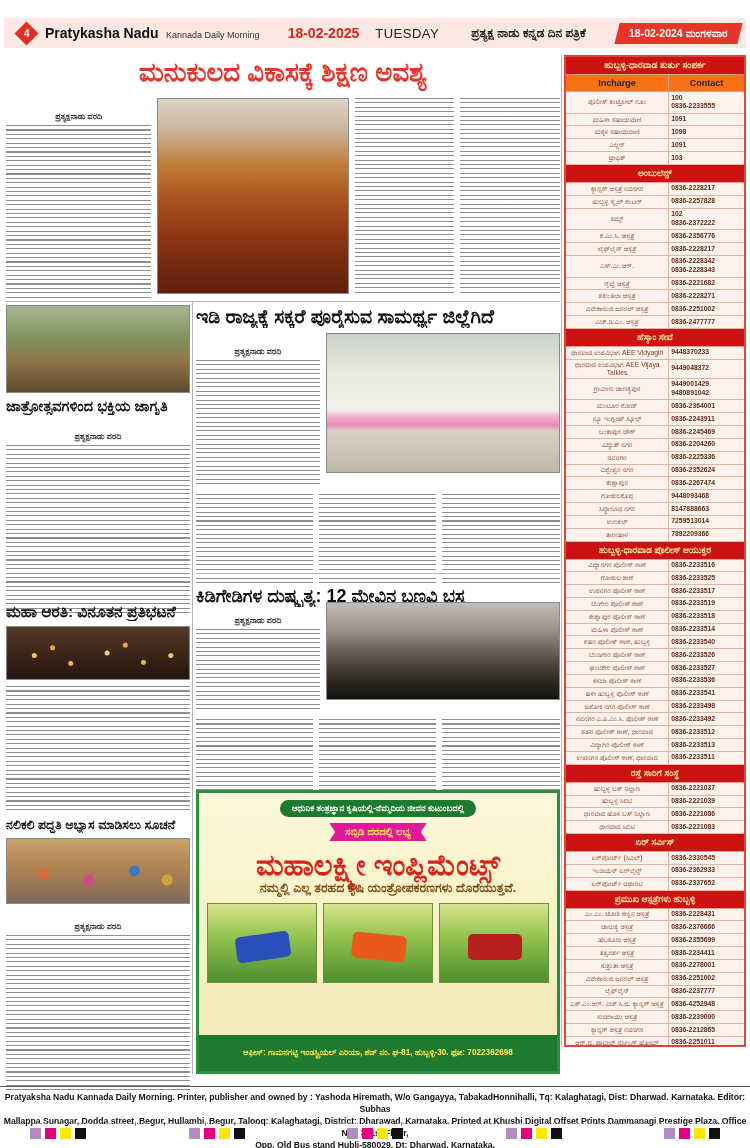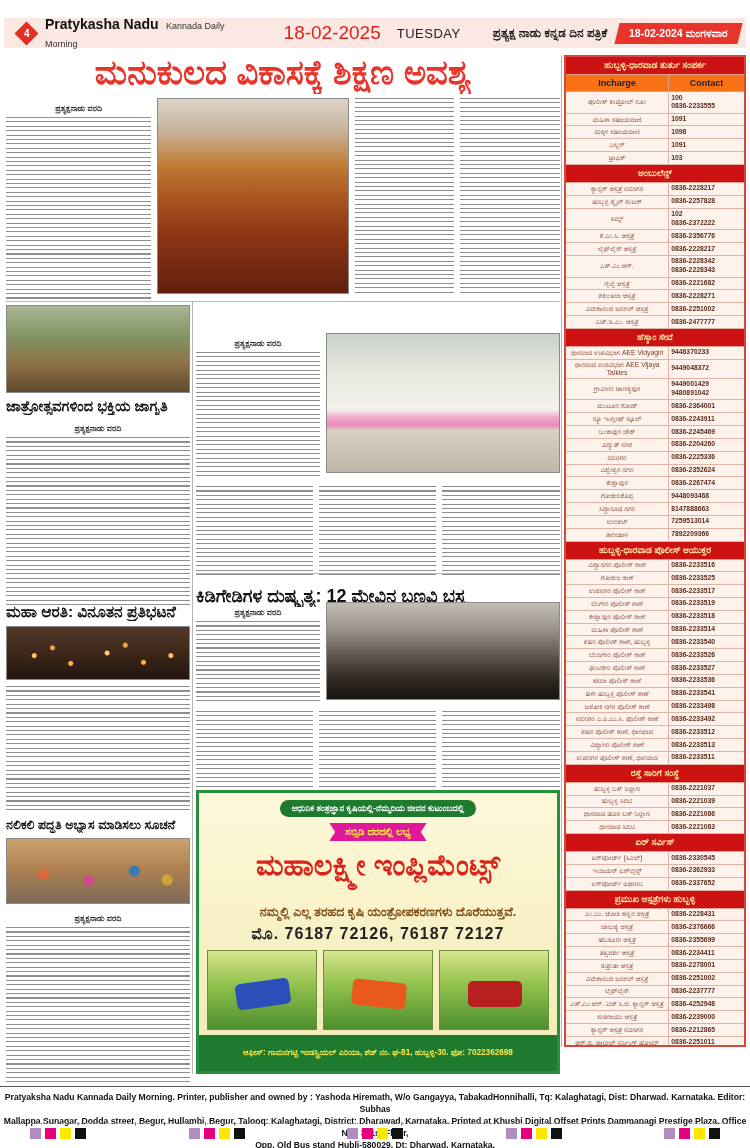--- a/index.html
+++ b/index.html
@@ -6,30 +6,30 @@
   #page{position:relative;width:750px;height:1148px;background:#ffffff;overflow:hidden;
         font-family:"Liberation Sans", sans-serif;color:#222;}
   
   .masthead{position:absolute;top:18px;left:4px;right:4px;height:30px;background:#fbe8e2;
             display:flex;align-items:center;gap:10px;padding:0 6px;box-sizing:border-box;}
   .pagenum-diamond{width:17px;height:17px;background:#e03024;transform:rotate(45deg);
                    display:flex;align-items:center;justify-content:center;margin-left:8px;flex:0 0 auto;}
   .pagenum-diamond span{transform:rotate(-45deg);color:#fff;font-size:10px;font-weight:bold;}
   .paper-name{font-weight:bold;font-size:14px;color:#111;white-space:nowrap;}
   .paper-sub{font-size:9px;color:#333;margin-left:3px;font-weight:normal;}
-  .head-date{color:#d8251c;font-weight:normal;font-size:19px;white-space:nowrap;margin-left:18px;}
+  .head-date{color:#d8251c;font-weight:bold;font-size:14px;white-space:nowrap;margin-left:18px;}
   .head-day{color:#222;font-size:13px;font-weight:normal;margin-left:6px;letter-spacing:.5px;}
   .head-kn{font-weight:bold;font-size:12px;color:#1a1a1a;margin-left:22px;white-space:nowrap;}
   .head-ribbon{margin-left:auto;background:#e8342a;transform:skewX(-14deg);padding:4px 12px;flex:0 0 auto;}
   .head-ribbon span{display:block;transform:skewX(14deg);color:#fff;font-weight:bold;font-size:10.5px;white-space:nowrap;}
   
   .headline-main{position:absolute;top:50px;left:6px;width:554px;text-align:center;
-                 color:#e8342a;font-weight:bold;font-size:34px;line-height:44px;white-space:nowrap;overflow:hidden;}
+                 color:#e8342a;font-weight:bold;font-size:26px;line-height:44px;white-space:nowrap;overflow:hidden;}
   .art-headline{font-weight:bold;color:#111;overflow:hidden;white-space:nowrap;}
-  .byline{font-size:8px;font-weight:bold;color:#333;text-align:center;margin:6px 0 3px;}
+  .byline{font-size:8px;font-weight:bold;color:#333;text-align:center;margin:14px 0 3px;}
   
   .lines{background:repeating-linear-gradient(to bottom,#4a4a4a 0 1.1px,transparent 1.1px 4.4px);opacity:.62;}
   
   .photo{border:1px solid #8a8a8a;box-sizing:border-box;}
   .ph-dais{background:linear-gradient(180deg,#ded3c6 0%,#c9b49d 16%,#c07c36 34%,#a8531f 52%,#8a3414 72%,#611f0e 100%);}
   .ph-chariot{background:linear-gradient(180deg,#a8b694 0%,#81915f 38%,#8f7347 66%,#5e492c 100%);}
   .ph-ribbon{background:linear-gradient(180deg,#c9d2c9 0%,#e9e9e1 28%,#f3f1ea 55%,#efaecd 60%,#e88ab6 66%,#d9d2c2 70%,#bfb8a8 100%);}
   .ph-candles{background:
       radial-gradient(circle at 15% 55%, #ffc163 0 2px, transparent 3px),
       radial-gradient(circle at 35% 70%, #ffb347 0 2px, transparent 3px),
@@ -65,21 +65,21 @@
              box-sizing:border-box;display:flex;align-items:center;white-space:pre-line;line-height:1.3;}
   
   .ad{position:absolute;top:790px;left:196px;width:364px;height:284px;border:3px solid #2a8f3c;
       background:linear-gradient(180deg,#fdf8da 0%,#f7efc2 60%,#f2e9b4 100%);box-sizing:border-box;
       display:flex;flex-direction:column;align-items:center;}
   .ad-pill{margin-top:7px;background:#1e7a2e;color:#fff;font-size:8.5px;font-weight:bold;
            padding:3px 12px;border-radius:9px;white-space:nowrap;}
   .ad-ribbon{margin-top:6px;background:#e0189a;color:#ffe84a;font-weight:bold;font-size:10px;
              padding:3px 16px;clip-path:polygon(0 0,100% 0,94% 50%,100% 100%,0 100%,6% 50%);white-space:nowrap;}
   .ad-title{margin-top:8px;color:#d8251c;font-weight:bold;font-size:29px;line-height:32px;white-space:nowrap;}
-  .ad-sub{margin-top:24px;color:#7a4a10;font-weight:bold;font-size:12.5px;white-space:nowrap;padding-left:20px;}
+  .ad-sub{margin-top:0;color:#7a4a10;font-weight:bold;font-size:12.5px;white-space:nowrap;padding-left:20px;}
   .ad-phone{margin-top:5px;color:#222;font-weight:bold;font-size:16px;letter-spacing:1px;white-space:nowrap;}
   .ad-products{margin-top:7px;display:flex;gap:6px;}
   .ad-prod{width:110px;height:80px;border:1px solid #6b8f3a;box-sizing:border-box;position:relative;
            background:linear-gradient(180deg,#d8e48e 0%,#93c24e 42%,#4e8f2e 100%);}
   .ad-prod .blob{position:absolute;left:28px;top:30px;width:54px;height:26px;border-radius:5px;}
   .blob-blue{background:#2a4fb8;transform:rotate(-8deg);}
   .blob-orange{background:#e85a1a;transform:rotate(6deg);}
   .blob-red{background:#b81f1f;}
   .ad-bottom{margin-top:auto;width:100%;background:#1e7a2e;color:#ffe84a;font-weight:bold;font-size:8.2px;
              text-align:center;padding:13px 2px;box-sizing:border-box;white-space:nowrap;overflow:hidden;}
@@ -139,20 +139,21 @@
   <div class="photo ph-candles" style="position:absolute;top:626px;left:6px;width:184px;height:54px;"></div>
   <div class="lines" style="position:absolute;top:686px;left:6px;width:184px;height:126px;"></div>
 
   <div class="art-headline" style="position:absolute;top:818px;left:6px;width:184px;font-size:12.5px;">ನಲಿಕಲಿ ಪದ್ಧತಿ ಅಭ್ಯಾಸ ಮಾಡಿಸಲು ಸೂಚನೆ</div>
   <div class="photo ph-class" style="position:absolute;top:838px;left:6px;width:184px;height:66px;"></div>
   <div style="position:absolute;top:908px;left:6px;width:184px;">
     <div class="byline">ಪ್ರತ್ಯಕ್ಷನಾಡು ವರದಿ</div>
     <div class="lines" style="height:156px;"></div>
   </div>
 
+  <div class="art-headline" style="position:absolute;top:306px;left:196px;width:364px;font-size:19px;">ಇಡಿ ರಾಜ್ಯಕ್ಕೆ ಸಕ್ಕರೆ ಪೂರೈಸುವ ಸಾಮರ್ಥ್ಯ ಜಿಲ್ಲೆಗಿದೆ</div>
   <div style="position:absolute;top:333px;left:196px;width:364px;">
     <div style="display:flex;gap:6px;">
       <div style="width:124px;">
         <div class="byline">ಪ್ರತ್ಯಕ್ಷನಾಡು ವರದಿ</div>
         <div class="lines" style="height:128px;"></div>
       </div>
       <div class="photo ph-ribbon" style="width:234px;height:140px;"></div>
     </div>
     <div style="display:flex;gap:6px;margin-top:6px;">
       <div class="lines" style="width:117px;height:90px;"></div>
@@ -177,21 +178,20 @@
       <div class="lines" style="width:117px;height:76px;"></div>
       <div class="lines" style="width:118px;height:76px;"></div>
     </div>
   </div>
 
   <div class="ad">
     <div class="ad-pill">ಆಧುನಿಕ ತಂತ್ರಜ್ಞಾನ ಕೃಷಿಯಲ್ಲಿ-ನೆಮ್ಮದಿಯ ಜೀವನ ಕುಟುಂಬದಲ್ಲಿ</div>
     <div class="ad-ribbon">ಸಬ್ಸಿಡಿ ದರದಲ್ಲಿ ಲಭ್ಯ</div>
     <div class="ad-title">ಮಹಾಲಕ್ಷ್ಮೀ ಇಂಪ್ಲಿಮೆಂಟ್ಸ್</div>
     <div class="ad-sub">ನಮ್ಮಲ್ಲಿ ಎಲ್ಲ ತರಹದ ಕೃಷಿ ಯಂತ್ರೋಪಕರಣಗಳು ದೊರೆಯುತ್ತವೆ.</div>
-    <div class="ad-phone">ಮೊ. 76187 72126, 76187 72127</div>
     <div class="ad-products">
       <div class="ad-prod">
           <div class="blob blob-blue"></div>
         </div>
       <div class="ad-prod">
           <div class="blob blob-orange"></div>
         </div>
       <div class="ad-prod">
           <div class="blob blob-red"></div>
         </div>

